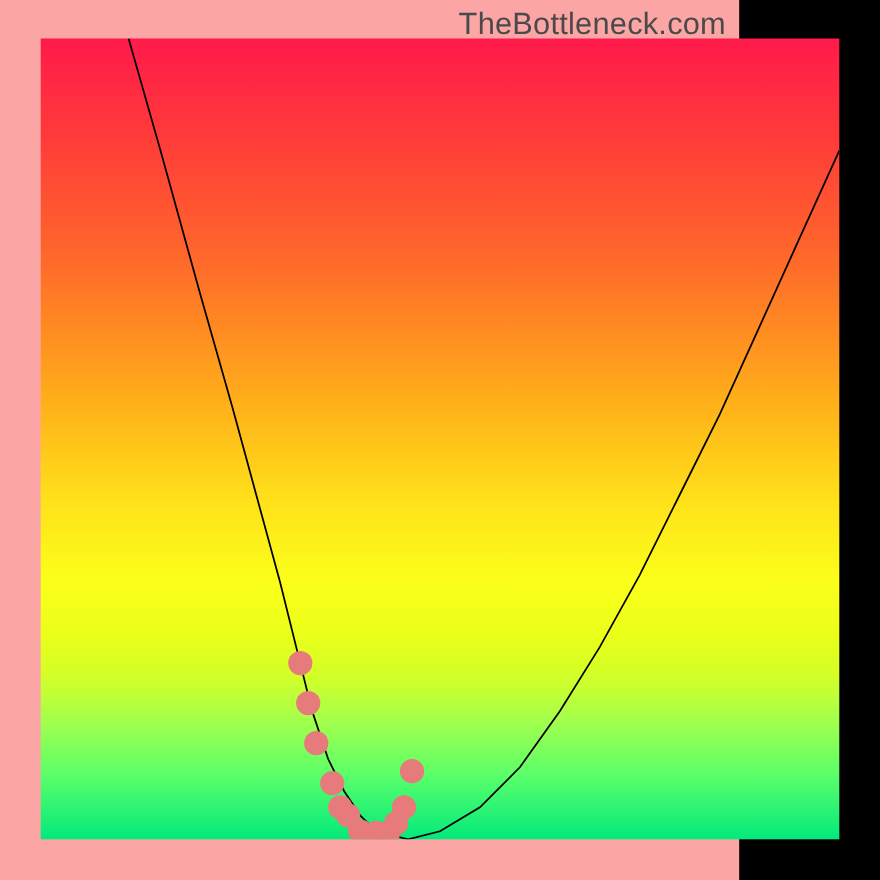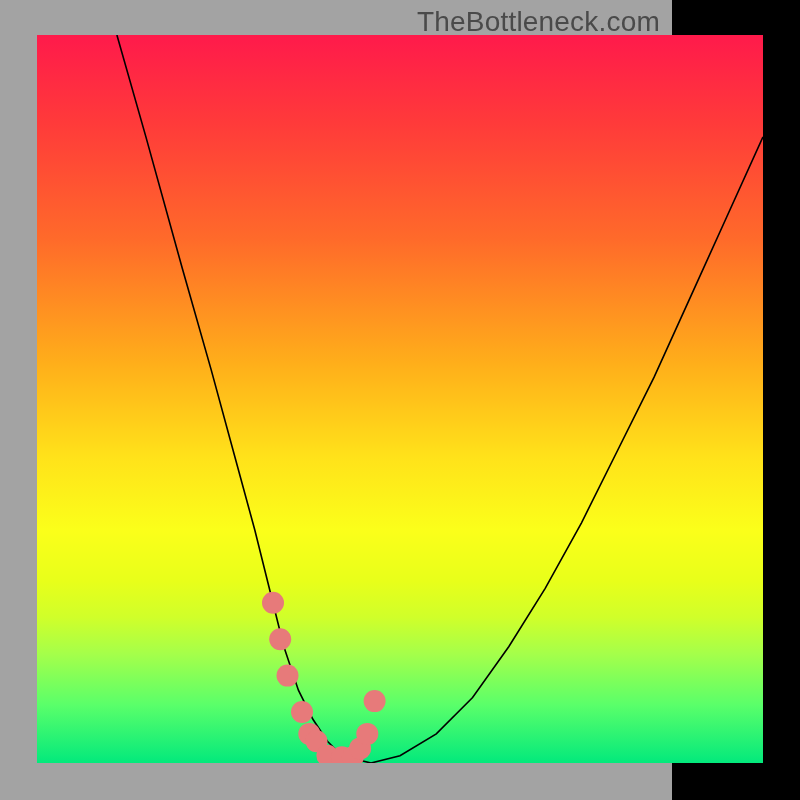--- a/index.html
+++ b/index.html
@@ -8,21 +8,21 @@
     width: 800px;
     height: 800px;
     overflow: hidden;
     background: #000;
     font-family: Arial, Helvetica, sans-serif;
   }
   .frame {
     position: absolute;
     left: 0; top: 0;
     width: 672px; height: 800px;
-    background: #a3a3a3;
+    background: #fca5a5;
   }
   .plot {
     position: absolute;
     left: 37px;
     top: 35px;
     width: 726px;
     height: 728px;
     background: linear-gradient(to bottom,
       #ff1a4b 0%,
       #ff3a3a 12%,

